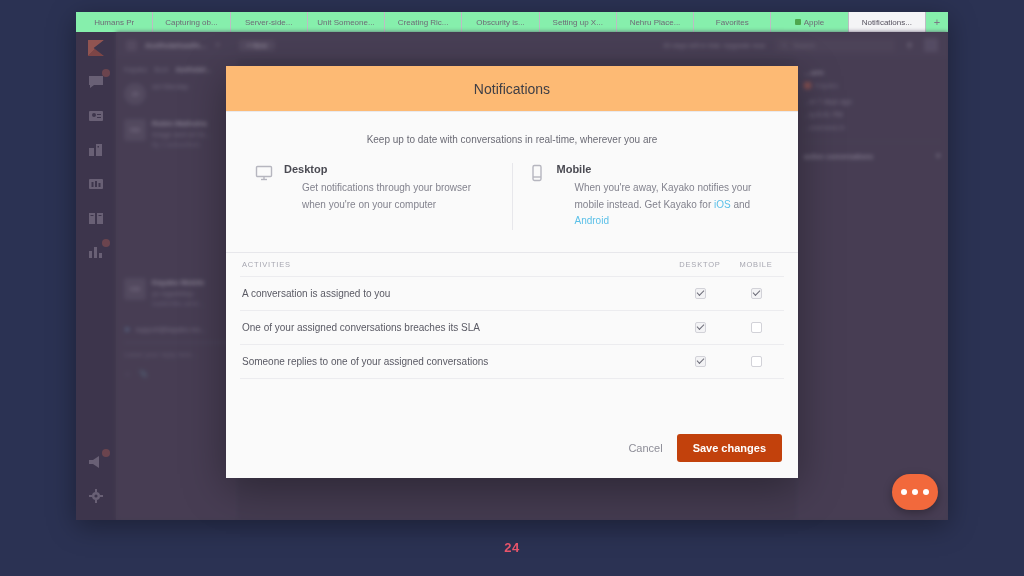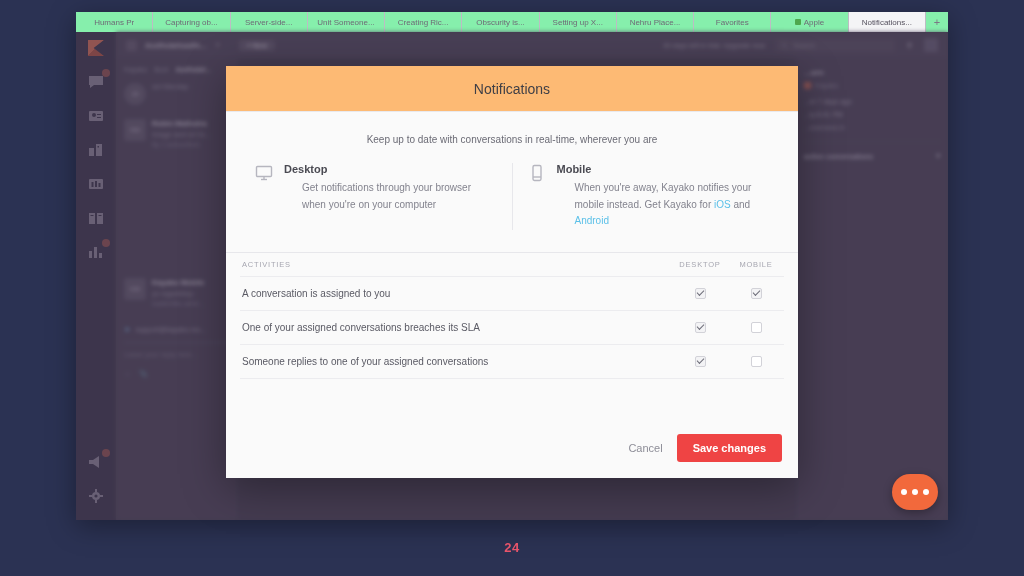--- a/index.html
+++ b/index.html
@@ -314,21 +314,21 @@
   .modal-foot {
     margin-top: auto;
     display: flex;
     align-items: center;
     justify-content: flex-end;
     gap: 14px;
     padding: 0 16px 16px;
   }
   .cancel-link { font-size: 11px; color: #8d8d97; }
   .save-btn {
-    background: #ef4444;
+    background: #c2410c;
     color: #fff;
     font-size: 11px;
     font-weight: bold;
     border: 0;
     border-radius: 3px;
     padding: 8px 16px;
     font-family: inherit;
   }
 </style>
 </head>

